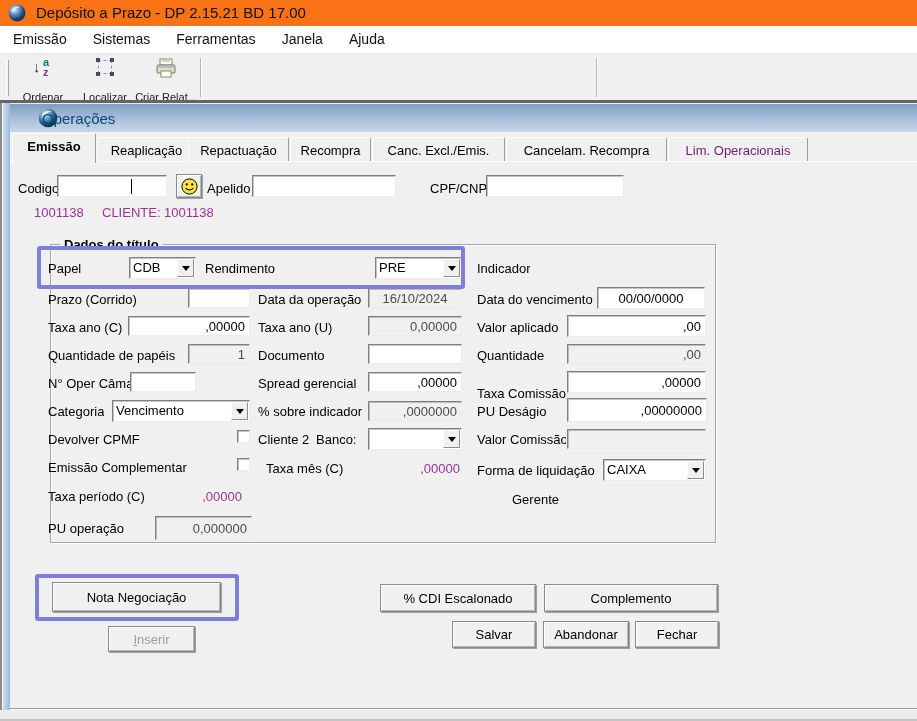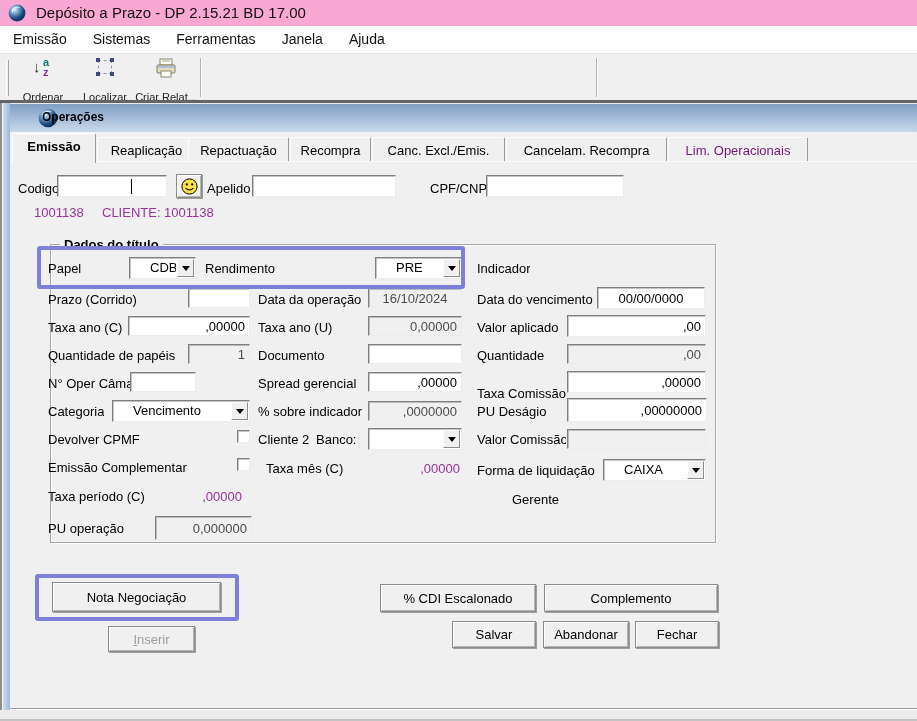--- a/index.html
+++ b/index.html
@@ -1,39 +1,39 @@
 <!DOCTYPE html>
 <html><head>
 <meta charset="utf-8">
 <style>
   * { margin:0; padding:0; box-sizing:border-box; }
   body { background:#888; font-family:"Liberation Sans", sans-serif; }
   .screen { position:relative; width:917px; height:721px; background:#fff; overflow:hidden;
             font-family:"Liberation Sans", sans-serif; color:#000; }
   .abs { position:absolute; }
   
-  .titlebar { left:0; top:0; width:917px; height:26px; background:#f9a8d4; }
+  .titlebar { left:0; top:0; width:917px; height:26px; background:#f97316; }
   .title-text { left:36px; top:4px; font-size:15px; color:#111; white-space:nowrap; }
   .menubar { left:0; top:26px; width:917px; height:26px; background:#fff; display:flex; align-items:center; }
   .menu-item { font-size:14px; color:#111; padding:3px 13px; cursor:default; }
   .toolbar { left:0; top:53px; width:917px; height:47px; background:#f0f0f0; border-top:1px solid #e6e6e6; }
   .gripper { left:6px; top:6px; width:3px; height:36px; border-left:1px solid #fff; border-right:1px solid #a8a8a8; }
   .tbtn { position:absolute; top:3px; height:42px; text-align:center; }
   .tbtn .tlabel { display:block; font-size:11px; color:#222; margin-top:12px; white-space:nowrap; }
   .ticon { display:block; height:22px; position:relative; }
   .tsep { position:absolute; top:4px; width:2px; height:39px; border-left:1px solid #b4b4b4; border-right:1px solid #fdfdfd; }
   .mdi-line { left:0; top:100px; width:917px; height:3px; background:#646464; }
   
   .mdi-bg { left:0; top:103px; width:917px; height:618px; background:#ececec; }
   .edge-dark { left:0; top:103px; width:2px; height:618px; background:#8d8d8d; }
   .edge-blue { left:2px; top:103px; width:8px; height:618px; background:linear-gradient(to right,#cfdef0,#9db9d8); border-left:1px solid #f5f5f5; }
   .child { left:10px; top:104px; width:907px; height:604px; background:#f0f0f0; }
   .child-titlebar { left:10px; top:104px; width:907px; height:28px;
       background:linear-gradient(180deg,#7f9fc2 0%, #a9c0db 55%, #c9d8ea 100%); }
-  .child-title-text { left:42px; top:110px; font-size:12px; font-weight:700; color:#000000; }
+  .child-title-text { left:42px; top:110px; font-size:15px; font-weight:400; color:#0c4a6e; }
   .child-bottom1 { left:10px; top:708px; width:907px; height:1px; background:#9a9a9a; }
   .child-bottom2 { left:10px; top:709px; width:907px; height:1px; background:#fdfdfd; }
   .bottom-strip { left:0px; top:710px; width:917px; height:11px; background:#ececec; }
   .bottom-line { left:0px; top:719px; width:917px; height:2px; background:#c4c4c4; }
   
   .tab { position:absolute; background:#f0f0f0; border:1px solid #9a9a9a; border-bottom:none;
          border-top-color:#fdfdfd; border-left-color:#fdfdfd; border-radius:2px 2px 0 0;
          font-size:13px; text-align:center; padding-top:5px; color:#000; }
   .tab.inactive { top:137px; height:25px; }
   .tab.active { top:133px; height:30px; font-weight:bold; z-index:3; background:#f0f0f0; }
@@ -45,21 +45,21 @@
             box-shadow: inset 1px 1px 0 rgba(90,90,90,.35); }
   .txt { position:absolute; background:#fff; font-family:"Liberation Sans",sans-serif;
          font-size:13px; padding:0 4px; outline:none; }
   .txt.right { text-align:right; }
   .txt.center { text-align:center; }
   .valbox { position:absolute; background:#f0f0f0; color:#4c4c4c; font-size:13px;
             padding:1px 4px; display:flex; align-items:center; }
   .valbox.right { justify-content:flex-end; }
   .valbox.center { justify-content:center; }
   .combo { position:absolute; background:#fff; display:flex; }
-  .combo-val { flex:1; font-size:13px; padding:2px 20px; white-space:nowrap; overflow:hidden; }
+  .combo-val { flex:1; font-size:13px; padding:2px 3px; white-space:nowrap; overflow:hidden; }
   .combo-arrow { width:17px; margin:1px; background:#f0f0f0; border:1px solid #8c8c8c;
                  border-top-color:#fdfdfd; border-left-color:#fdfdfd;
                  display:flex; align-items:center; justify-content:center; }
   .tri { width:0; height:0; border-left:4px solid transparent; border-right:4px solid transparent; border-top:5px solid #000; }
   .checkbox { position:absolute; width:13px; height:13px; background:#fff; }
   .btn { position:absolute; background:#f0f0f0; border:1px solid #8a8a8a;
          box-shadow: 1px 1px 0 #9f9f9f, inset 1px 1px 0 #ffffff, inset -1px -1px 0 #b5b5b5;
          font-size:13px; color:#000; display:flex; align-items:center; justify-content:center; cursor:default; }
   .btn span { display:block; width:100%; text-align:center; }
   .btn.disabled { color:#9d9d9d; }

